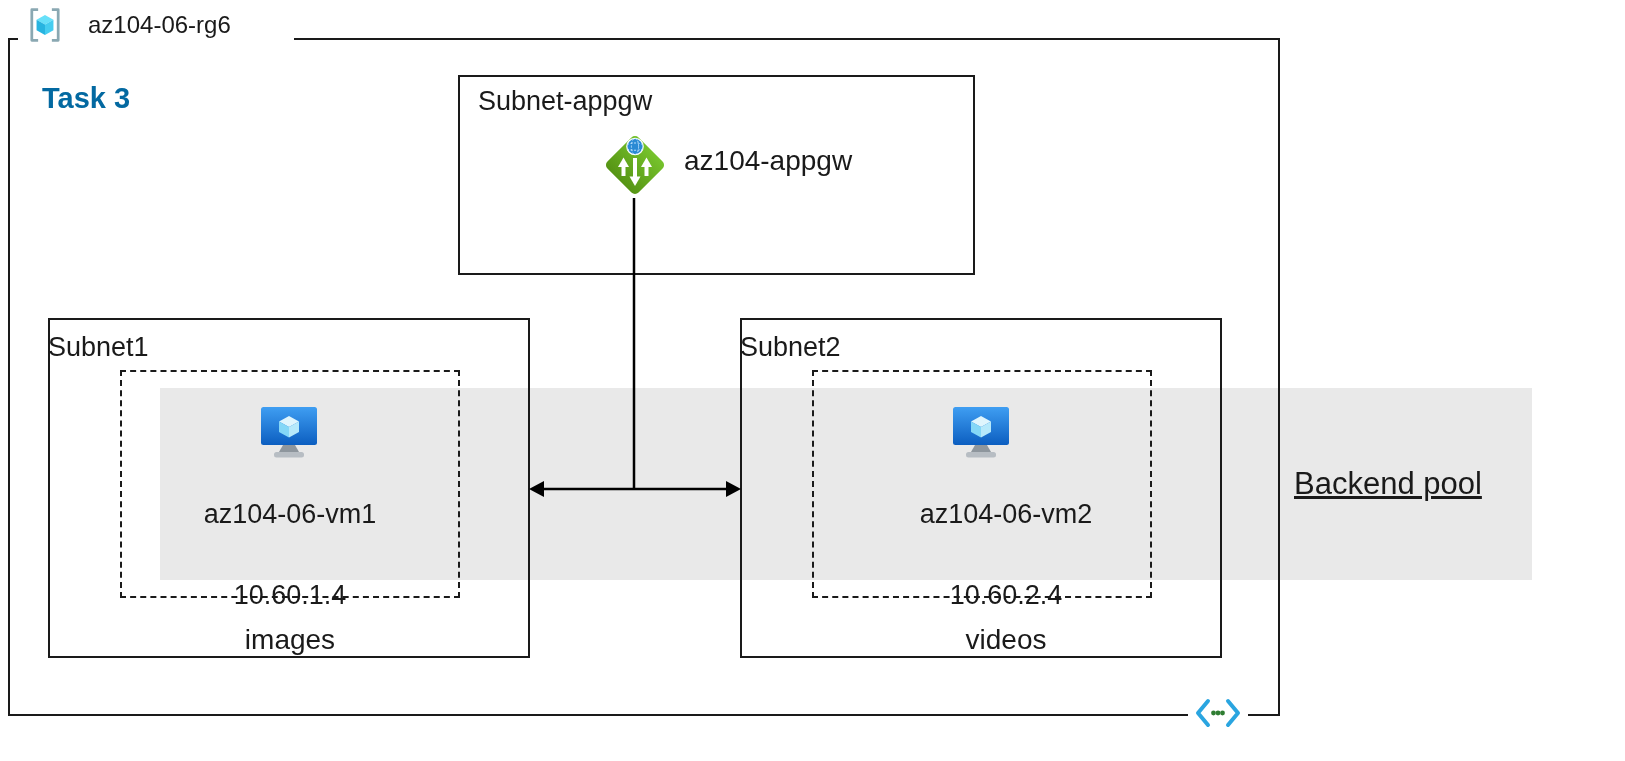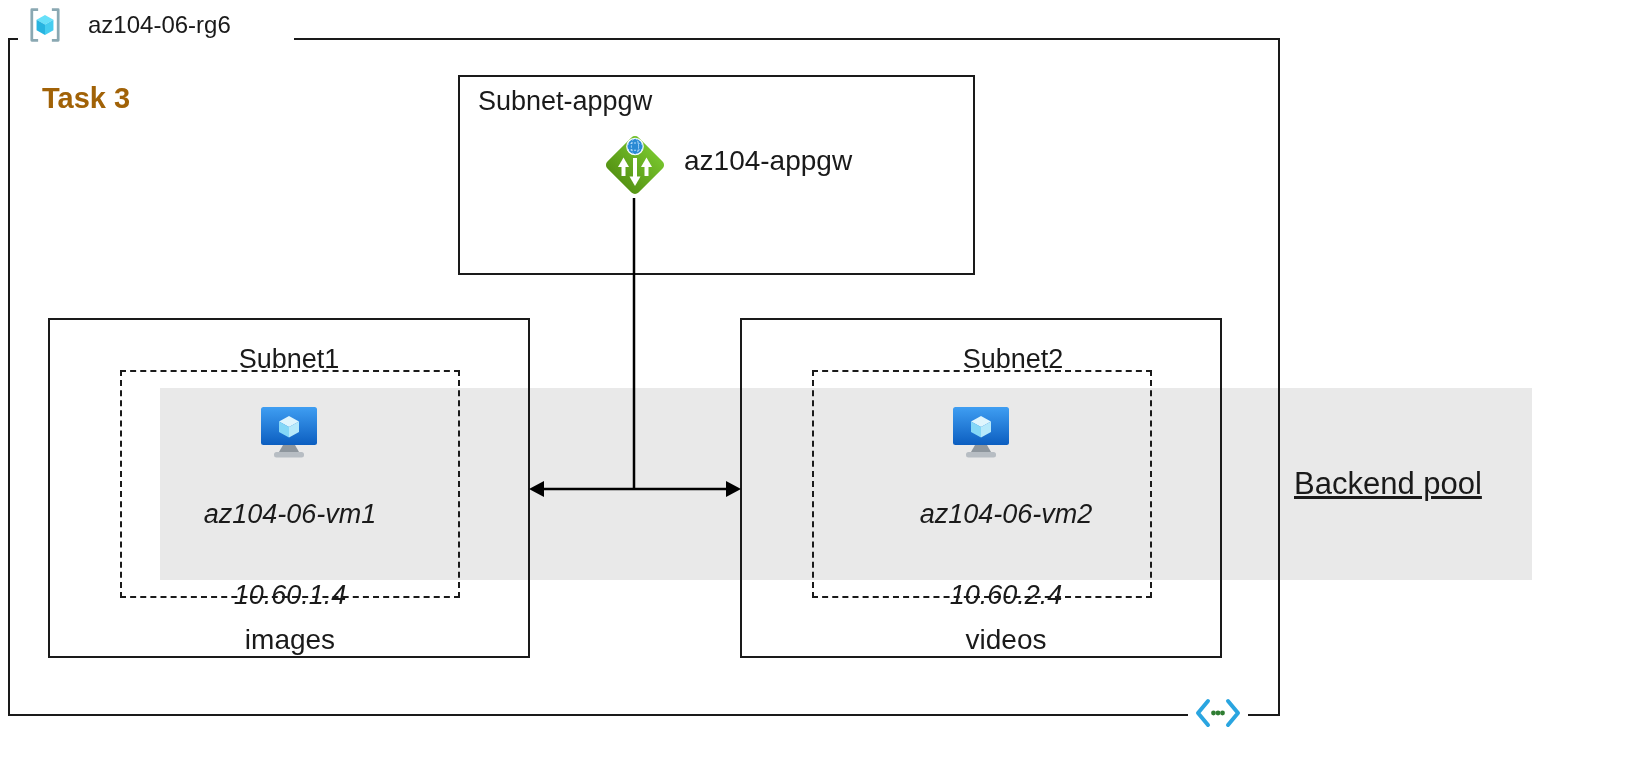--- a/index.html
+++ b/index.html
@@ -9,48 +9,48 @@
 
   
   #backend-band{left:160px;top:388px;width:1372px;height:192px;background:#e9e9e9;z-index:1;}
   #backend-label{left:1294px;top:466px;font-size:31px;z-index:3;white-space:nowrap;text-decoration:underline;}
 
   
   #rg-box{left:8px;top:38px;width:1268px;height:674px;border:2px solid #1a1a1a;z-index:2;background:transparent;}
   #rg-label-cover{left:18px;top:28px;width:276px;height:22px;background:#ffffff;z-index:3;}
   #rg-icon{left:26px;top:6px;width:38px;height:38px;z-index:4;}
   #rg-label{left:88px;top:11px;font-size:24px;z-index:4;white-space:nowrap;}
-  #task-label{left:42px;top:82px;font-size:29px;font-weight:bold;color:#a16207;z-index:3;}
+  #task-label{left:42px;top:82px;font-size:29px;font-weight:bold;color:#0369a1;z-index:3;}
 
   
   #appgw-box{left:458px;top:75px;width:513px;height:196px;border:2px solid #1a1a1a;background:#ffffff;z-index:2;}
   #appgw-label{left:478px;top:86px;font-size:27px;z-index:3;}
   #appgw-icon{left:600px;top:130px;width:70px;height:70px;z-index:4;}
   #appgw-text{left:684px;top:141px;font-size:28px;line-height:39px;z-index:3;}
 
   
   #connector{left:510px;top:190px;width:250px;height:320px;z-index:3;pointer-events:none;}
 
   
   .subnet-box{border:2px solid #1a1a1a;z-index:2;background:transparent;}
   #subnet1-box{left:48px;top:318px;width:478px;height:336px;}
   #subnet2-box{left:740px;top:318px;width:478px;height:336px;}
-  .subnet-label{top:344px;font-size:27px;text-align:center;z-index:3;}
+  .subnet-label{top:332px;font-size:27px;z-index:3;}
   #subnet1-label{left:48px;width:482px;}
-  #subnet2-label{left:740px;width:482px;padding-left:32px;}
+  #subnet2-label{left:740px;width:482px;}
 
   .vm-dashed{border:2px dashed #1a1a1a;z-index:2;background:transparent;}
   #vm1-dashed{left:120px;top:370px;width:336px;height:224px;}
   #vm2-dashed{left:812px;top:370px;width:336px;height:224px;}
 
   .vm-icon{width:66px;height:66px;z-index:3;}
   #vm1-icon{left:256px;top:400px;}
   #vm2-icon{left:948px;top:400px;}
 
-  .vm-text{font-size:27px;text-align:center;z-index:3;font-style:italic;}
+  .vm-text{font-size:27px;text-align:center;z-index:3;}
   .vm1-x{left:120px;width:340px;}
   .vm2-x{left:836px;width:340px;}
   .vm-name{top:499px;}
   .vm-ip{top:536px;margin-top:44px;}
   .subnet-caption{top:607px;font-size:28px;text-align:center;z-index:3;margin-top:17px;}
 
   
   #vnet-icon{left:1188px;top:694px;width:60px;height:38px;z-index:4;background:#ffffff;display:flex;align-items:center;justify-content:center;}
   #vnet-icon svg{width:52px;height:36px;}
 </style>

